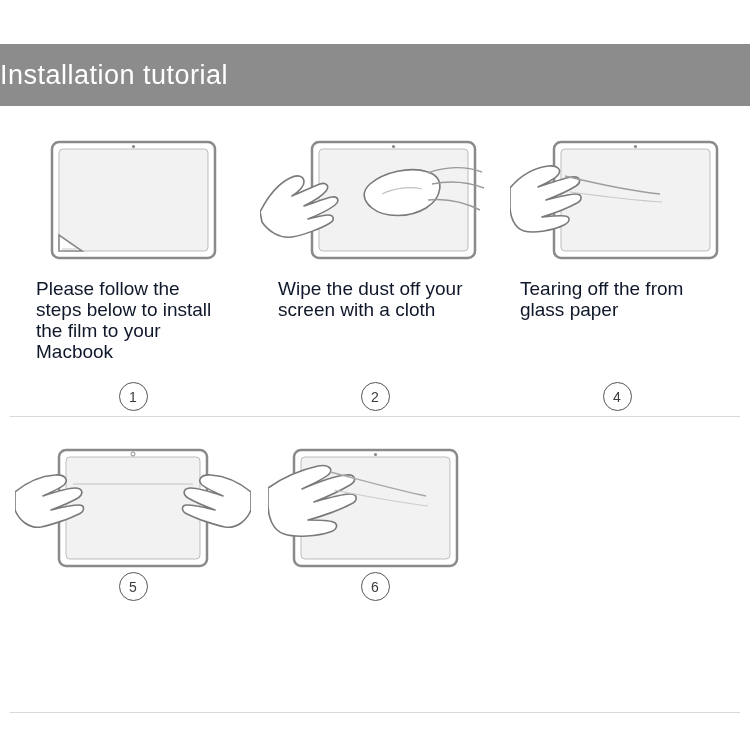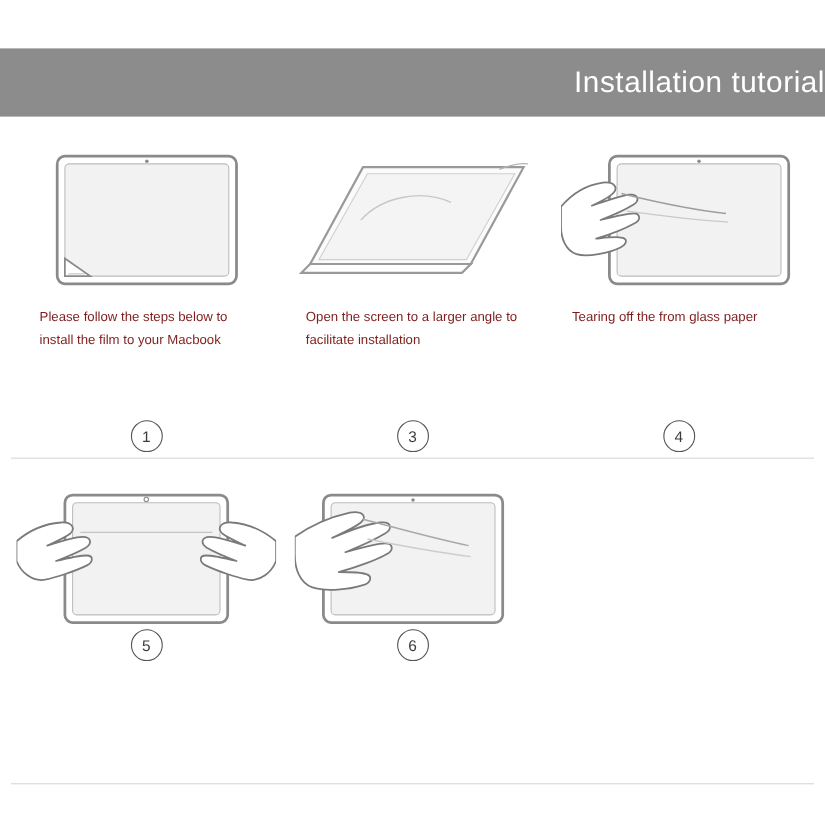--- a/index.html
+++ b/index.html
@@ -23,21 +23,21 @@
   }
   .top-pad {
     height: 44px;
     background: #ffffff;
   }
   .title-bar {
     height: 62px;
     background: #8c8c8c;
     display: flex;
     align-items: center;
-    justify-content: flex-end;
+    justify-content: flex-start;
   }
   .title-bar .title {
     color: #ffffff;
     font-size: 27px;
     font-weight: 400;
     letter-spacing: 0.5px;
   }
   .grid {
     padding: 30px 14px 0 14px;
     display: grid;
@@ -57,23 +57,23 @@
     position: relative;
     display: flex;
     align-items: center;
     justify-content: center;
   }
   .art svg {
     display: block;
   }
   .caption {
     padding: 14px 22px 0 22px;
-    font-size: 12px;
+    font-size: 19px;
     line-height: 21px;
-    color: #7f1d1d;
+    color: #0f172a;
     min-height: 104px;
   }
   .step-num {
     display: flex;
     justify-content: center;
     align-items: flex-start;
   }
   .circle {
     width: 27px;
     height: 27px;
@@ -124,36 +124,40 @@
           <path d="M13 115 L13 99 L36 115 Z" fill="#ffffff" stroke="#8a8a8a" stroke-width="1.6"></path>
           <path d="M16 113 L31 113" stroke="#c9c9c9" stroke-width="1"></path>
         </svg>
       </div>
       <div class="caption">Please follow the steps below to install the film to your Macbook</div>
       <div class="step-num">
         <div class="circle">1</div>
       </div>
     </div>
 
-
-    <div class="cell">
-      <div class="art">
-        <svg width="215" height="128" viewBox="0 0 215 128">
-          <path d="M14 104 L160 104 L208 16 L62 16 Z" fill="#fbfbfb" stroke="#9a9a9a" stroke-width="2"></path>
-          <path d="M22 100 L156 100 L200 22 L66 22 Z" fill="#f4f4f4" stroke="#cfcfcf" stroke-width="1"></path>
-          <path d="M14 104 L6 112 L152 112 L160 104 Z" fill="#ffffff" stroke="#9a9a9a" stroke-width="2"></path>
-          <path d="M60 64 C80 42 116 36 142 48" fill="none" stroke="#c7c7c7" stroke-width="1.3"></path>
-          <path d="M186 18 C196 14 206 12 212 13" fill="none" stroke="#b5b5b5" stroke-width="1.2"></path>
-        </svg>
-      </div>
-      <div class="caption">Open the screen to a larger angle to facilitate installation</div>
-      <div class="step-num">
-        <div class="circle">3</div>
-      </div>
-    </div>
+    <div class="cell">
+      <div class="art">
+        <svg width="230" height="128" viewBox="0 0 230 128">
+          <rect x="52" y="6" width="163" height="116" rx="7" ry="7" fill="#ffffff" stroke="#8a8a8a" stroke-width="2.5"></rect>
+          <rect x="59" y="13" width="149" height="102" rx="4" ry="4" fill="#f2f2f2" stroke="#bdbdbd" stroke-width="1"></rect>
+          <circle cx="133.5" cy="10.5" r="1.6" fill="#8a8a8a"></circle>
+          <path d="M0 76 C8 60 18 48 30 42 C38 38 44 40 44 46 C44 51 38 56 32 60 C42 56 54 50 60 48 C66 46 70 50 66 55 C62 60 52 66 44 70 C56 66 66 62 72 61 C78 60 80 65 75 69 C70 73 58 79 48 83 C56 81 64 79 68 79 C74 79 75 84 70 87 C62 92 44 99 32 101 C20 103 8 95 2 86 Z" fill="#ffffff" stroke="#7a7a7a" stroke-width="1.6" stroke-linejoin="round"></path>
+          <path d="M110 48 C124 36 150 30 168 36 C186 42 182 62 166 72 C150 82 124 82 112 72 C102 64 102 55 110 48 Z" fill="#ffffff" stroke="#7a7a7a" stroke-width="1.6"></path>
+          <path d="M168 37 C186 30 206 30 222 36" fill="none" stroke="#9a9a9a" stroke-width="1.4"></path>
+          <path d="M172 48 C192 44 208 46 224 52" fill="none" stroke="#9a9a9a" stroke-width="1.4"></path>
+          <path d="M168 64 C188 62 204 66 220 74" fill="none" stroke="#9a9a9a" stroke-width="1.4"></path>
+          <path d="M122 58 C134 52 150 50 162 53" fill="none" stroke="#c2c2c2" stroke-width="1.2"></path>
+        </svg>
+      </div>
+      <div class="caption">Wipe the dust off your screen with a cloth</div>
+      <div class="step-num">
+        <div class="circle">2</div>
+      </div>
+    </div>
+
 
     <div class="cell">
       <div class="art">
         <svg width="215" height="128" viewBox="0 0 215 128">
           <rect x="44" y="6" width="163" height="116" rx="7" ry="7" fill="#ffffff" stroke="#8a8a8a" stroke-width="2.5"></rect>
           <rect x="51" y="13" width="149" height="102" rx="4" ry="4" fill="#f2f2f2" stroke="#bdbdbd" stroke-width="1"></rect>
           <circle cx="125.5" cy="10.5" r="1.6" fill="#8a8a8a"></circle>
           <path d="M0 52 C10 40 24 32 38 30 C48 29 52 34 48 39 C44 44 34 48 28 51 C40 47 54 42 62 41 C70 40 72 46 66 50 C58 55 44 61 36 64 C48 61 60 58 66 58 C72 58 73 64 67 67 C58 72 42 78 32 81 C42 80 50 79 55 80 C61 81 60 86 54 89 C44 94 24 98 14 95 C4 92 0 80 0 70 Z" fill="#ffffff" stroke="#7a7a7a" stroke-width="1.6" stroke-linejoin="round"></path>
           <path d="M55 40 C80 46 112 54 150 58" fill="none" stroke="#9e9e9e" stroke-width="1.4"></path>
           <path d="M60 56 C90 60 120 64 152 66" fill="none" stroke="#c9c9c9" stroke-width="1.2"></path>

